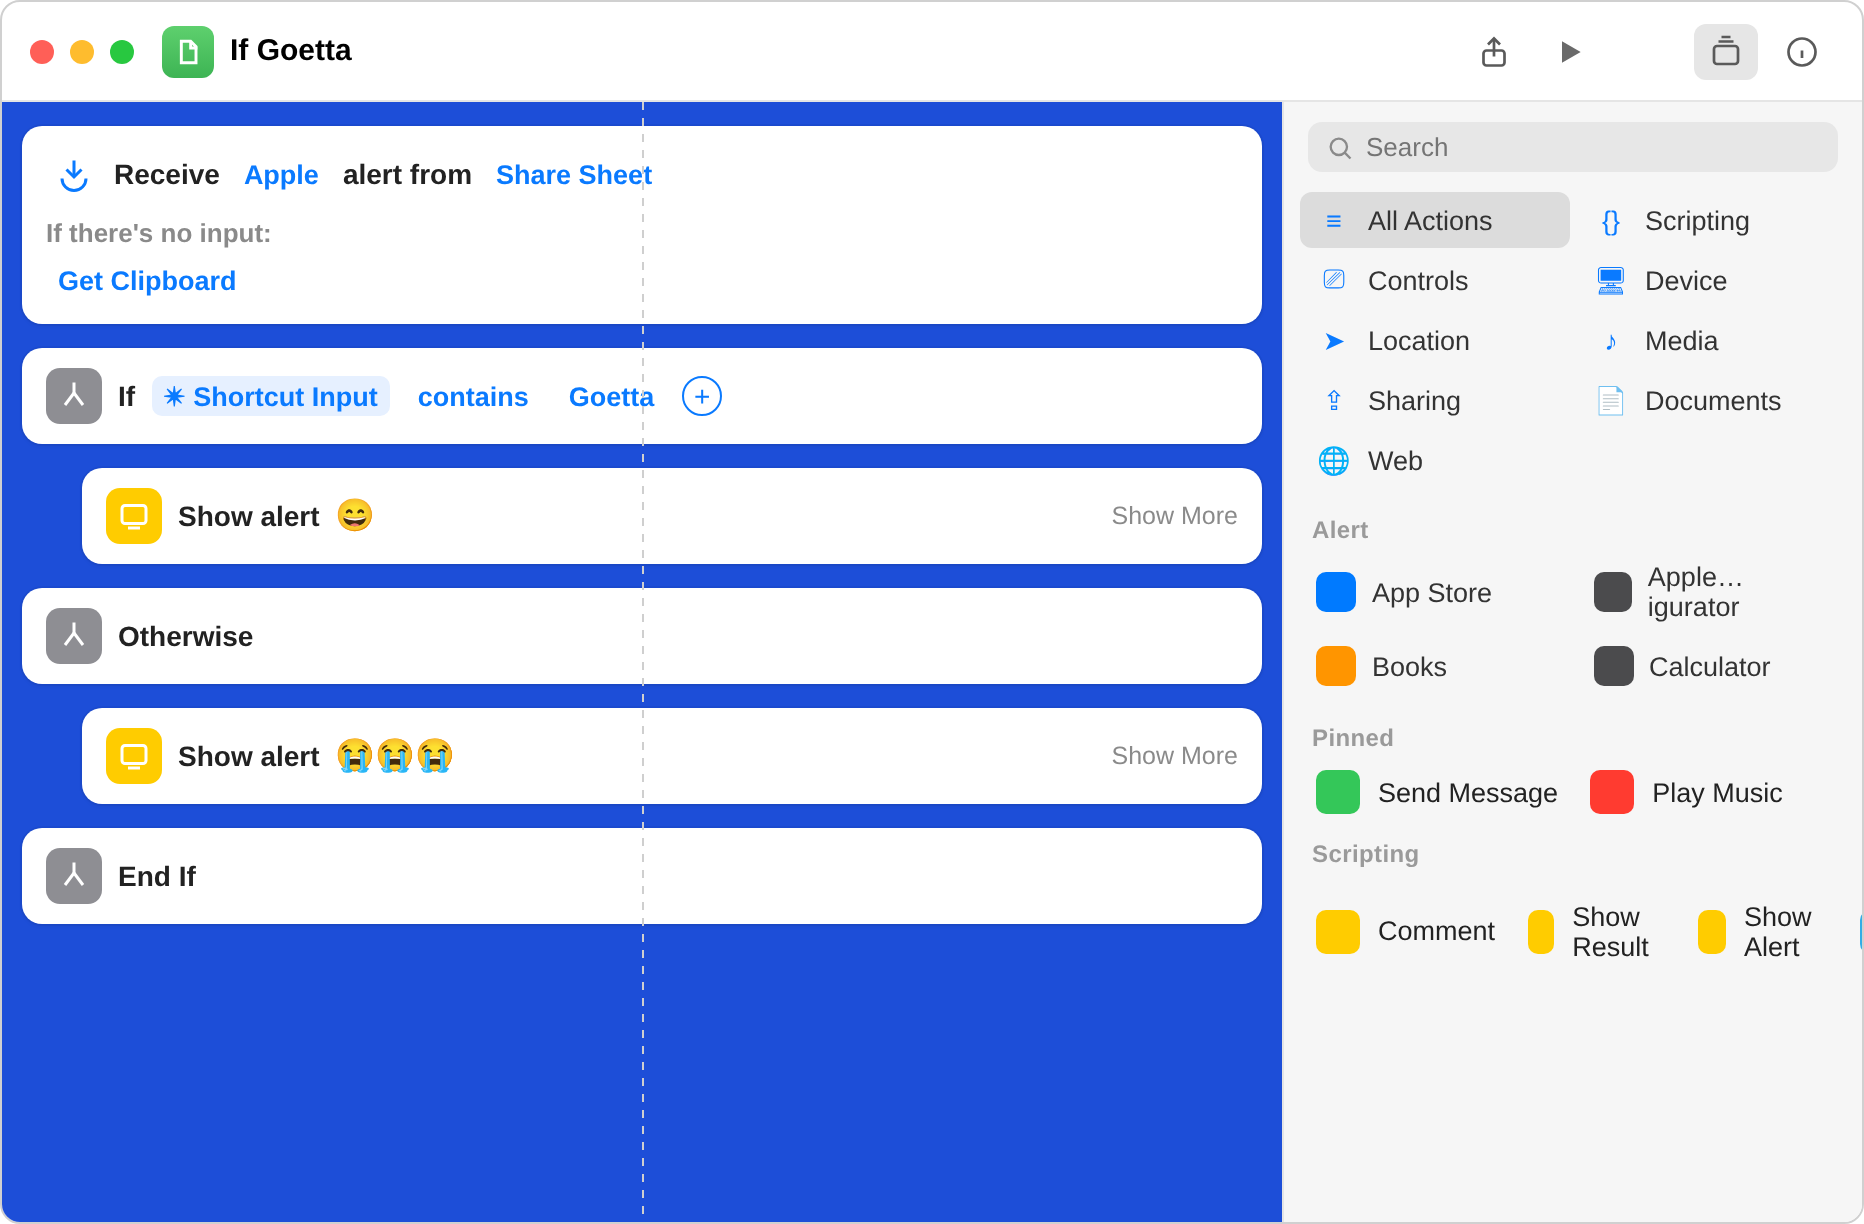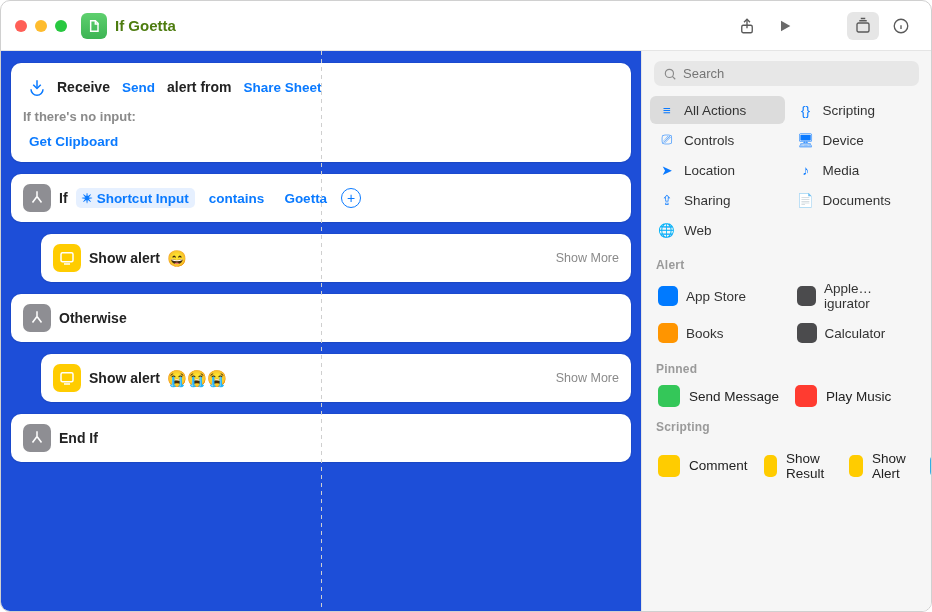--- a/index.html
+++ b/index.html
@@ -4,21 +4,21 @@
 <style>
 * { box-sizing: border-box; margin: 0; padding: 0; font-family: -apple-system, "SF Pro Text", "Helvetica Neue", Arial, sans-serif; }
 body { width: 932px; height: 612px; overflow: hidden; }
 .window { width: 932px; height: 612px; border: 1px solid #d0d0d0; border-radius: 10px; overflow: hidden; display: flex; flex-direction: column; background: #fff; }
 .titlebar { height: 50px; display: flex; align-items: center; padding: 0 14px; border-bottom: 1px solid #e5e5e5; }
 .traffic { display: flex; gap: 8px; margin-right: 14px; }
 .dot { width: 12px; height: 12px; border-radius: 50%; }
 .dot.red { background:#ff5f57; } .dot.yellow{background:#febc2e;} .dot.green{background:#28c840;}
 .app-icon { width: 26px; height: 26px; border-radius: 6px; background: linear-gradient(180deg,#5ed06e,#3db454); display:flex; align-items:center; justify-content:center; margin-right: 8px;}
 .app-icon svg { width:16px; height:16px; }
-.title { font-size: 15px; font-weight: 600; color:#4d7c0f; }
+.title { font-size: 15px; font-weight: 600; color:#000000; }
 .title-spacer { flex: 1; }
 .tb-btn { width: 32px; height: 28px; border-radius: 6px; display:flex; align-items:center; justify-content:center; color:#5f5f5f; margin-left: 6px; cursor:pointer;}
 .tb-btn.active { background:#e6e6e6; }
 .body { flex:1; display:flex; min-height:0; }
 .editor { flex:1; background:#1d4ed8; padding: 12px 10px; overflow:auto; position:relative; }
 .midline { position:absolute; left:50%; top:0; bottom:0; width:1px; background:repeating-linear-gradient(#cfcfcf 0 4px, transparent 4px 8px); pointer-events:none; }
 .card { background:#fff; border-radius:10px; box-shadow: 0 0 0 1px rgba(0,0,0,0.04), 0 1px 2px rgba(0,0,0,0.06); margin-bottom:12px; }
 .card .row { display:flex; align-items:center; gap:8px; padding: 10px 12px; }
 .indent { margin-left: 30px; }
 .action-icon { width:28px; height:28px; border-radius:7px; display:flex; align-items:center; justify-content:center; flex-shrink:0; }
@@ -104,21 +104,21 @@
       <div class="card receive-card">
         <div class="receive-line">
           <span class="action-icon ic-blue">
             <svg viewBox="0 0 24 24" fill="none" stroke="#0a7aff" stroke-width="2">
                 <path d="M12 3v10"></path>
                 <path d="M7 9l5 5 5-5"></path>
                 <path d="M4 15a8 8 0 0 0 16 0"></path>
               </svg>
           </span>
           <span class="lbl">Receive</span>
-          <span class="token">Send</span>
+          <span class="token">Apple</span>
           <span class="lbl">alert from</span>
           <span class="token">Share Sheet</span>
         </div>
         <div class="subtext" style="padding-left:0">If there's no input:</div>
         <div style="padding-top:4px"><span class="token">Get Clipboard</span></div>
       </div>
 
       <div class="card">
         <div class="row">
           <span class="action-icon ic-grey">

